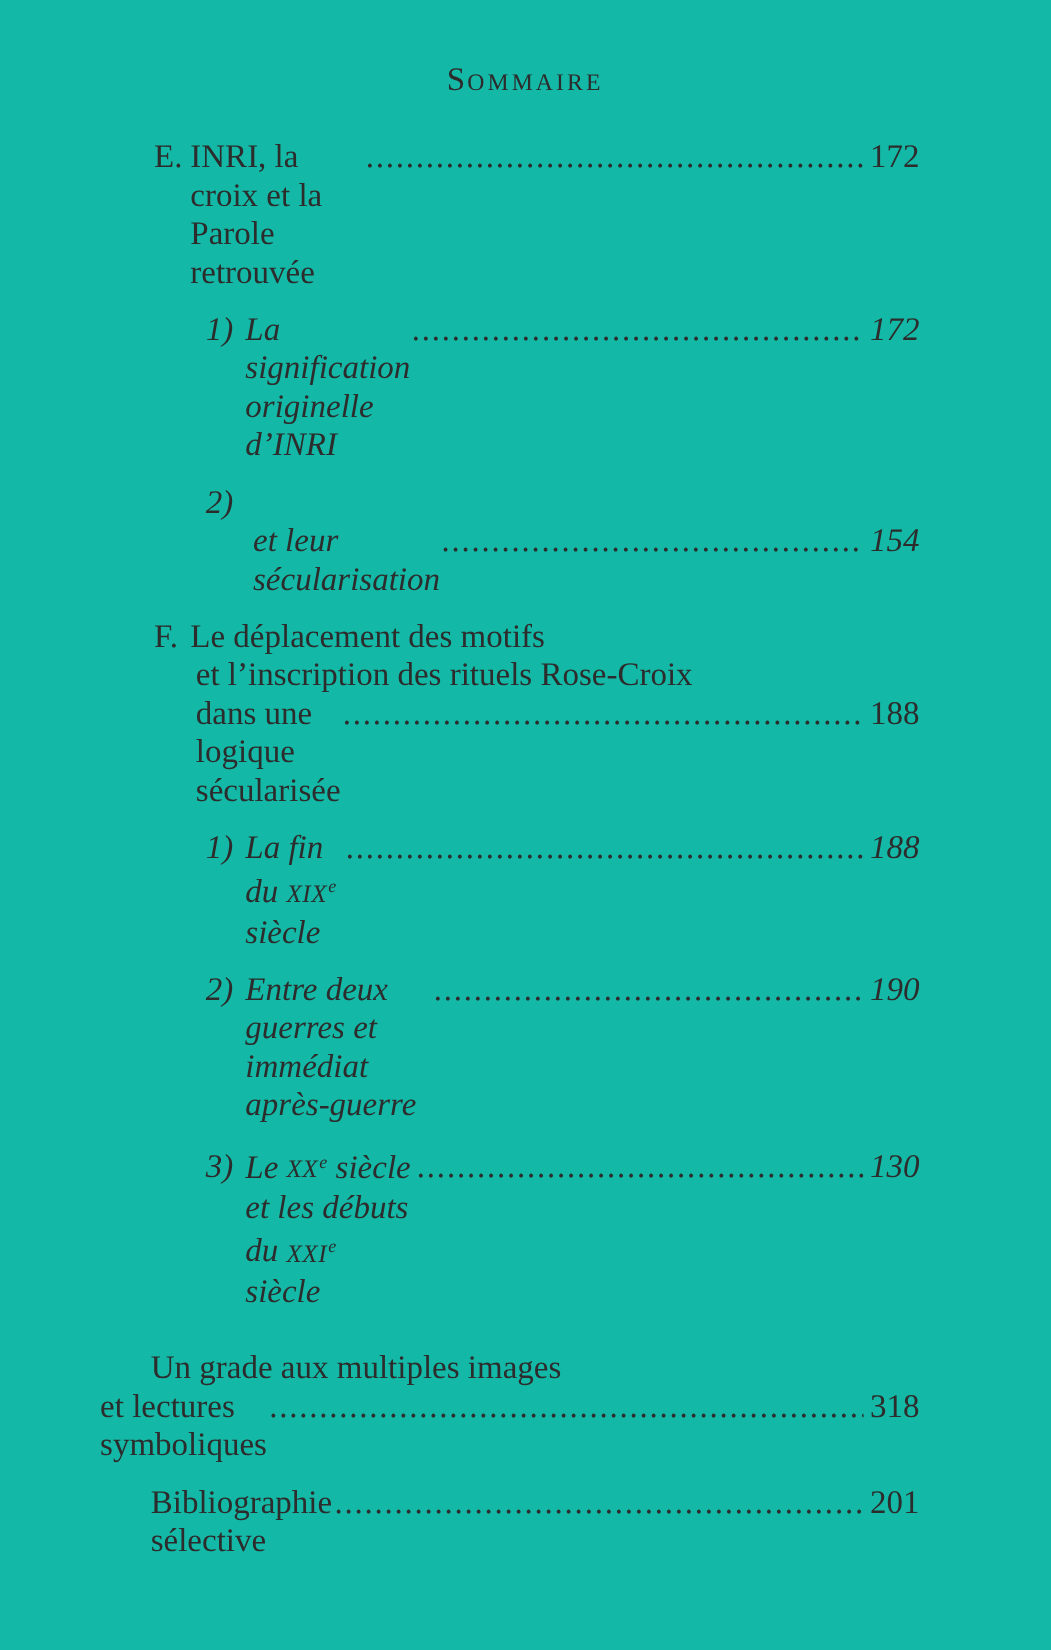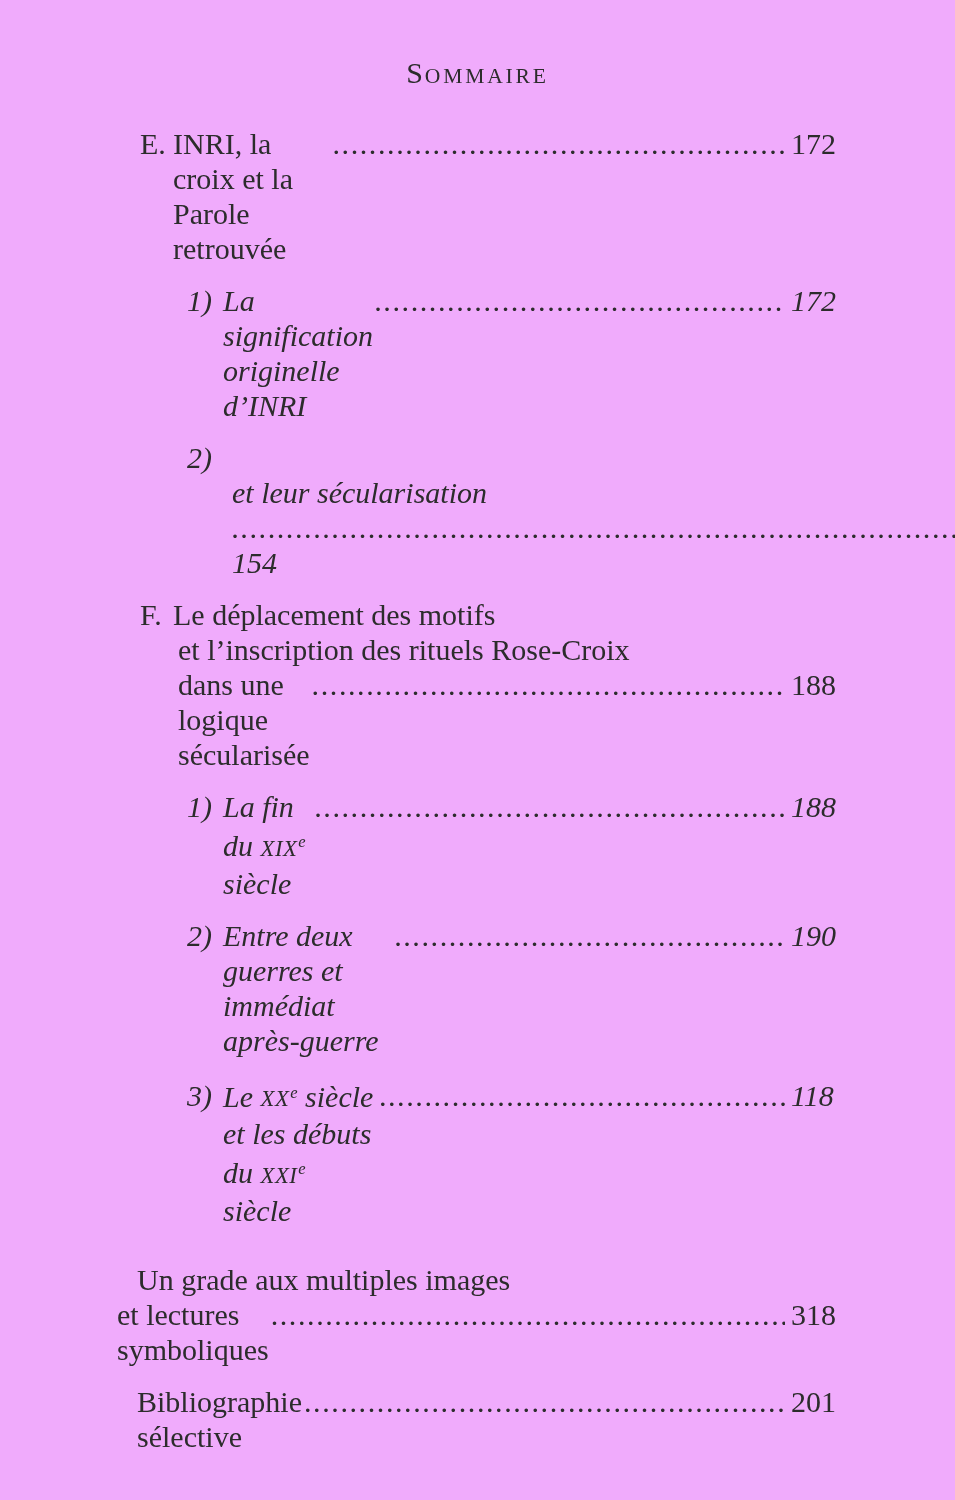--- a/index.html
+++ b/index.html
@@ -11,21 +11,21 @@
     height: 1500px;
     background: #ffffff;
     color: #2c2c2c;
     font-family: "Liberation Serif", "DejaVu Serif", serif;
     overflow: hidden;
   }
   .page {
     position: relative;
     width: 955px;
     height: 1500px;
-    background: #f0abfc;
+    background: #14b8a6;
     overflow: hidden;
   }
   .title {
     padding-top: 56px;
     text-align: center;
     font-size: 30px;
     line-height: 34px;
     letter-spacing: 0.06em;
     color: #2c2c2c;
   }
@@ -41,23 +41,23 @@
   }
   .entry { margin-bottom: 17px; }
   .entry.spaced { margin-top: 34px; }
   .entry.italic { font-style: italic; }
 
   .line { display: flex; align-items: baseline; }
 
   .entry.letter   .line       { margin-left: 140px; }
   .entry.letter   .line.cont  { margin-left: 178px; }
   .entry.numbered .line       { margin-left: 187px; }
-  .entry.numbered .line.cont  { margin-left: 230px; flex-direction: column; }
+  .entry.numbered .line.cont  { margin-left: 230px; }
   .entry.plain    .line       { margin-left: 137px; }
-  .entry.plain    .line.cont  { margin-left: 117px; }
+  .entry.plain    .line.cont  { margin-left: 91px; }
 
   .label { flex: 0 0 auto; display: inline-block; }
   .entry.letter   .label { width: 33px; }
   .entry.numbered .label { width: 36px; }
 
   .text { flex: 0 1 auto; white-space: pre-wrap; }
 
   .sc  { font-size: 0.76em; text-transform: uppercase; letter-spacing: 0.02em; margin-top: 31px; }
   .sup { font-size: 0.55em; vertical-align: 0.52em; margin-left: 1px; }
 
@@ -138,21 +138,21 @@
           <span class="text"><span>Entre deux guerres et immédiat après-guerre</span></span>
           <span class="leader"></span>
           <span class="page-num">190</span>
         </div>
       </div>
       <div class="entry numbered italic">
         <div class="line first">
           <span class="label">3)</span>
           <span class="text"><span>Le </span><span class="sc">xx</span><span class="sup">e</span><span> siècle et les débuts du </span><span class="sc">xxi</span><span class="sup">e</span><span> siècle</span></span>
           <span class="leader"></span>
-          <span class="page-num">118</span>
+          <span class="page-num">130</span>
         </div>
       </div>
       <div class="entry plain spaced">
         <div class="line first">
           <span class="text"><span>Un grade aux multiples images</span></span>
         </div>
         <div class="line cont">
           <span class="text"><span>et lectures symboliques</span></span>
           <span class="leader"></span>
           <span class="page-num">318</span>

